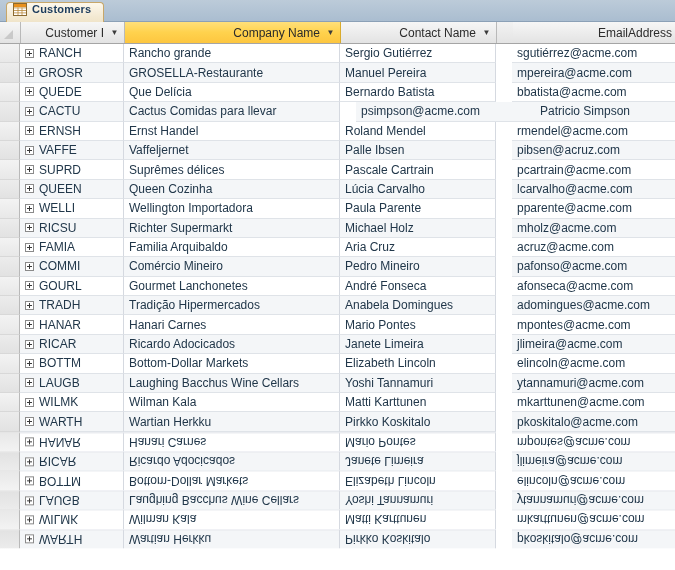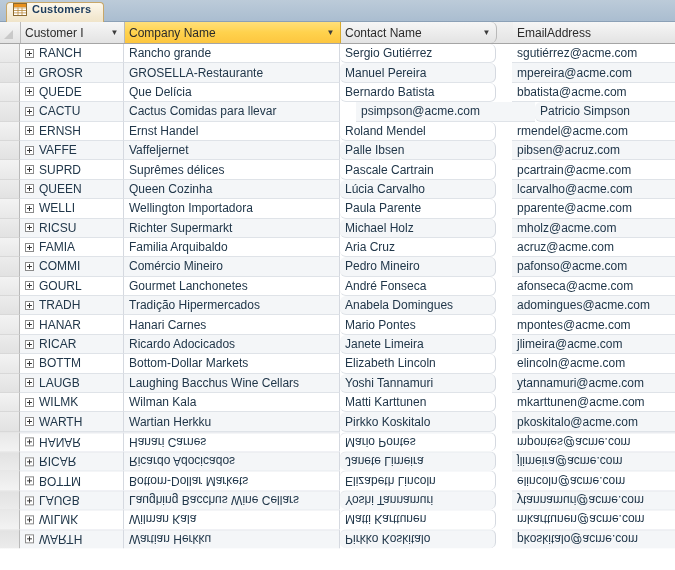--- a/index.html
+++ b/index.html
@@ -97,21 +97,21 @@
     color: #2b2b2b;
     overflow: hidden;
     white-space: nowrap;
   }
   .hcell.sel {
     background: linear-gradient(to bottom, #ffe07a 0%, #ffd24d 50%, #fdc63f 100%);
     border-right: 1px solid #d9ab2d;
   }
   .hcell .htext {
     flex: 1;
-    text-align: left;
+    text-align: right;
     padding: 0 4px;
     overflow: hidden;
     text-overflow: clip;
   }
   .hcell .caret {
     width: 13px;
     flex: none;
     text-align: center;
     font-size: 8px;
     color: #3b3b3b;
@@ -153,21 +153,21 @@
     padding-left: 5px;
     overflow: hidden;
     white-space: nowrap;
     background: #ffffff;
   }
   .gridrow.alt .cell { background: #f4f6f8; }
   .gridrow.alt .selcol { background: linear-gradient(to bottom, #ececec 0%, #e2e2e2 100%); }
 
   .c-id      { width: 104px; flex: none; padding-left: 0; }
   .c-company { width: 216px; flex: none; }
-  .c-contact { width: 156px; flex: none; border-radius: 6px; }
+  .c-contact { width: 156px; flex: none; }
   .c-email   { width: 179px; flex: none; border-right: none; margin-left: 16px; }
 
   .expander {
     width: 9px; height: 9px;
     margin: 0 5px 0 5px;
     flex: none;
     border: 1px solid #8a8a8a;
     background: #ffffff;
     position: relative;
     box-sizing: border-box;

